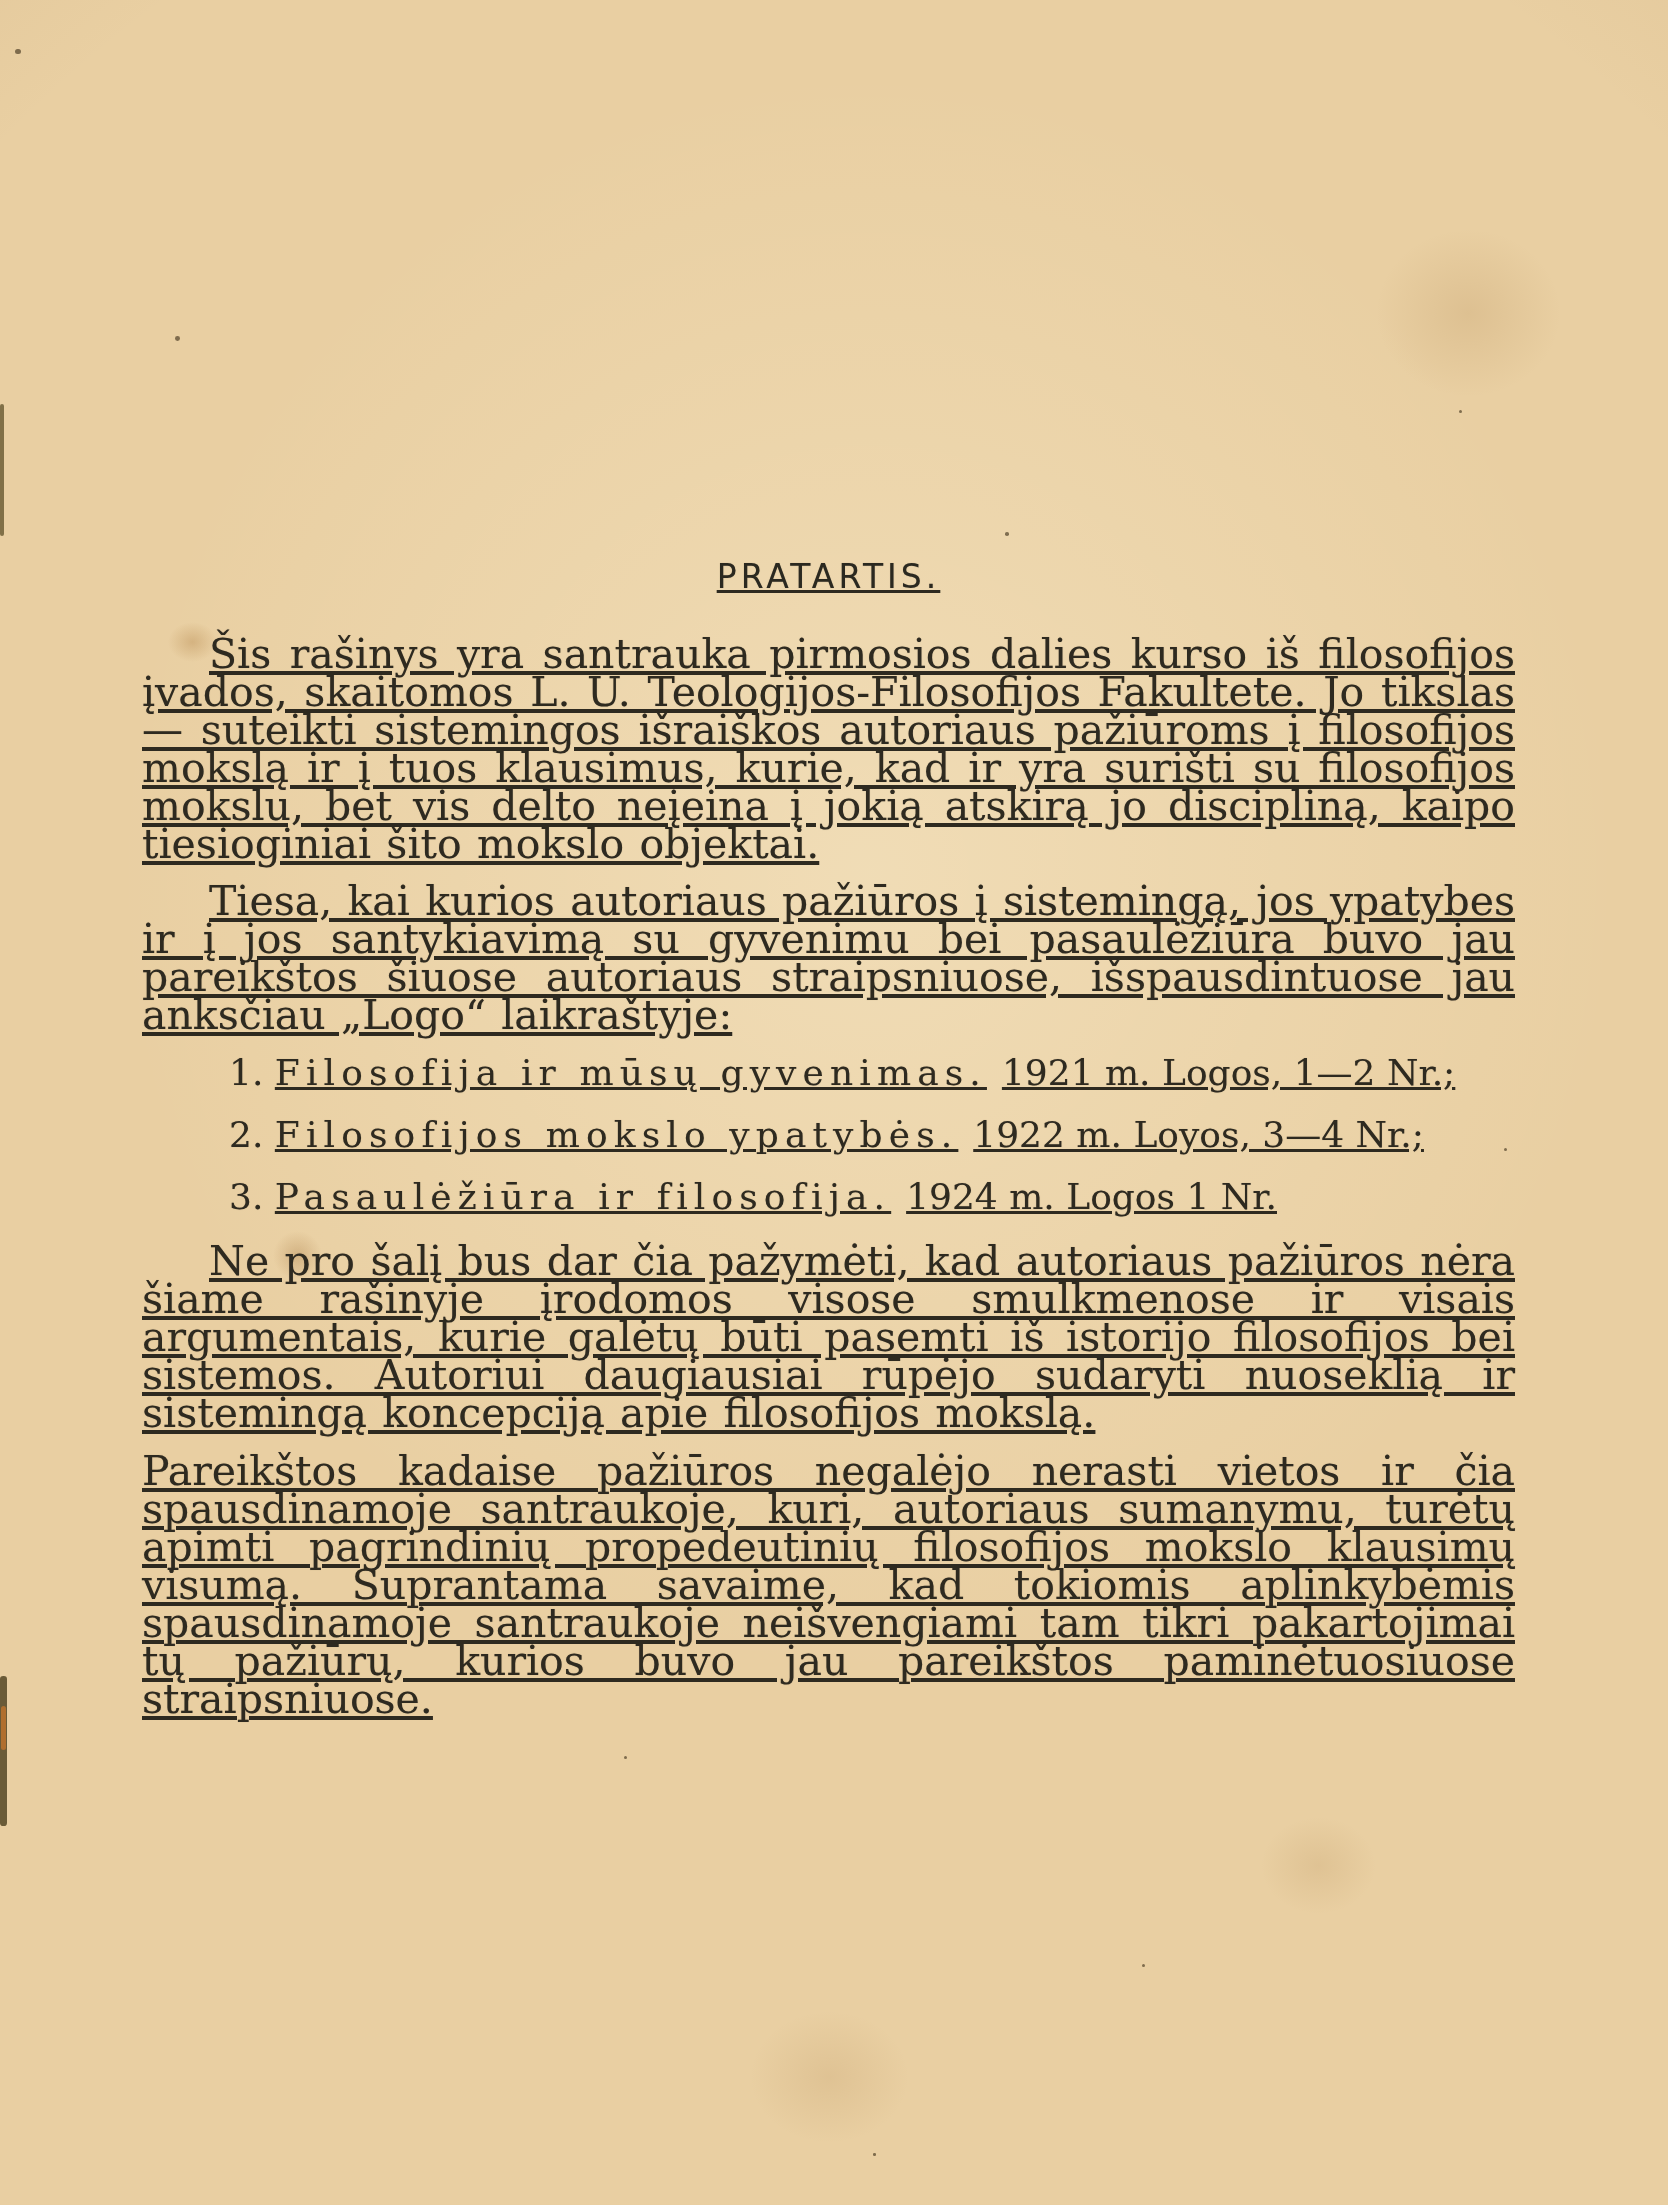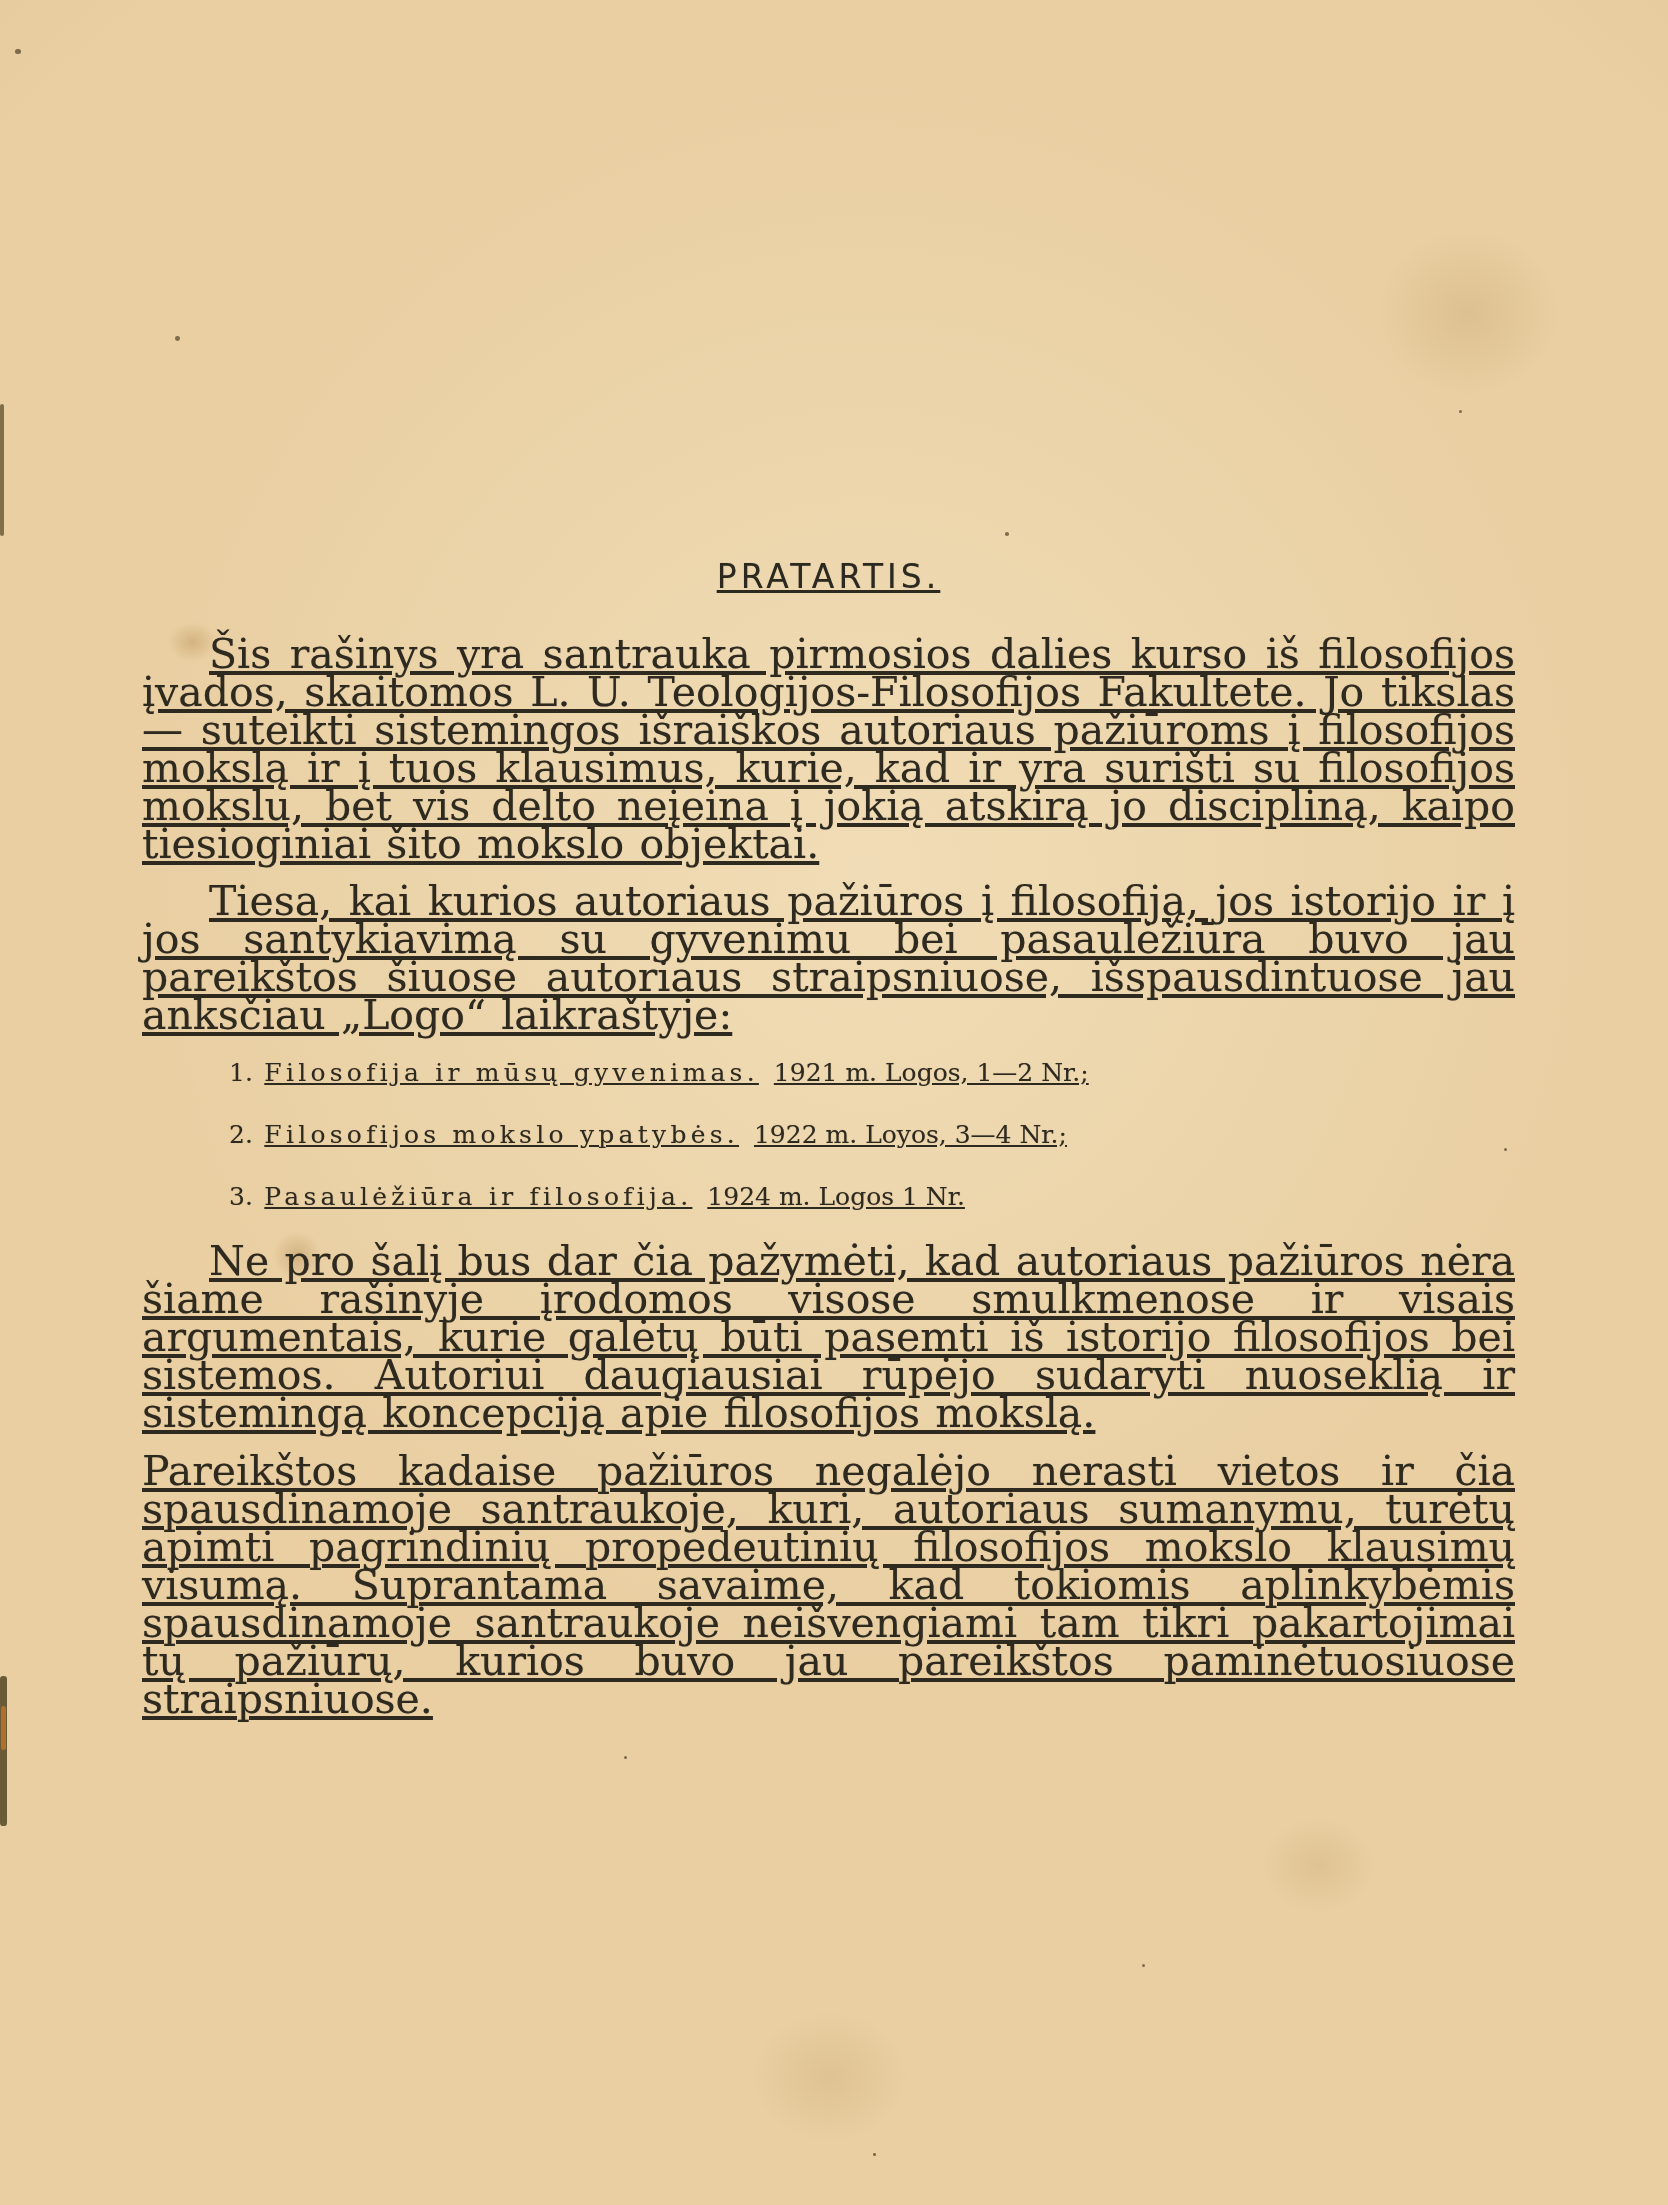--- a/index.html
+++ b/index.html
@@ -23,21 +23,21 @@
     text-shadow:0 0 0.9px rgba(45,40,28,.28);
   }
   p.para{
     font-size:41px;line-height:38px;margin:0 0 19.4px 0;
     text-align:justify;text-indent:67px;word-spacing:2.2px;
     text-shadow:0 0 0.9px rgba(45,40,28,.30);
   }
   p.para.noindent{text-indent:0;}
   .works{margin:13.2px 0 26.5px 87px;}
   .work{
-    font-size:25px;line-height:38px;margin-top:24px;
+    font-size:36px;line-height:38px;margin-top:24px;
     white-space:nowrap;
     text-shadow:0 0 0.9px rgba(45,40,28,.30);
   }
   .work:first-child{margin-top:0;}
   .work .num{display:inline-block;margin-right:11.5px;}
   .work .wtitle{letter-spacing:0.17em;margin-right:15px;}
   .closing .name{letter-spacing:0.17em;}
 
   
   .edge-a{position:absolute;left:0;top:404px;width:4px;height:132px;background:#6f6038;border-radius:2.2px;filter:blur(0.5px);opacity:.85;}
@@ -75,21 +75,21 @@
   <div class="stain s4"></div>
   <div class="stain s5"></div>
   <div class="stain s6"></div>
 
   <div class="content">
 
     <h1 class="title">PRATARTIS.</h1>
 
     <p class="para">Šis rašinys yra santrauka pirmosios dalies kurso iš filosofijos įvados, skaitomos L. U. Teologijos-Filosofijos Fakultete. Jo tikslas — suteikti sistemingos išraiškos autoriaus pažiūroms į filosofijos mokslą ir į tuos klausimus, kurie, kad ir yra surišti su filosofijos mokslu, bet vis delto neįeina į jokią atskirą jo discipliną, kaipo tiesioginiai šito mokslo objektai.</p>
 
-    <p class="para">Tiesa, kai kurios autoriaus pažiūros į filosofiją, jos istorijo ir į jos santykiavimą su gyvenimu bei pasaulėžiūra buvo jau pareikštos šiuose autoriaus straipsniuose, išspausdintuose jau anksčiau „Logo“ laikraštyje:</p>
+    <p class="para">Tiesa, kai kurios autoriaus pažiūros į sistemingą, jos ypatybes ir į jos santykiavimą su gyvenimu bei pasaulėžiūra buvo jau pareikštos šiuose autoriaus straipsniuose, išspausdintuose jau anksčiau „Logo“ laikraštyje:</p>
 
     <div class="works">
       <div class="work">
         <span class="num">1.</span><span class="wtitle">Filosofija ir mūsų gyvenimas.</span><span class="ref">1921 m. Logos, 1—2 Nr.;</span>
       </div>
       <div class="work">
         <span class="num">2.</span><span class="wtitle">Filosofijos mokslo ypatybės.</span><span class="ref">1922 m. Loyos, 3—4 Nr.;</span>
       </div>
       <div class="work">
         <span class="num">3.</span><span class="wtitle">Pasaulėžiūra ir filosofija.</span><span class="ref">1924 m. Logos 1 Nr.</span>

